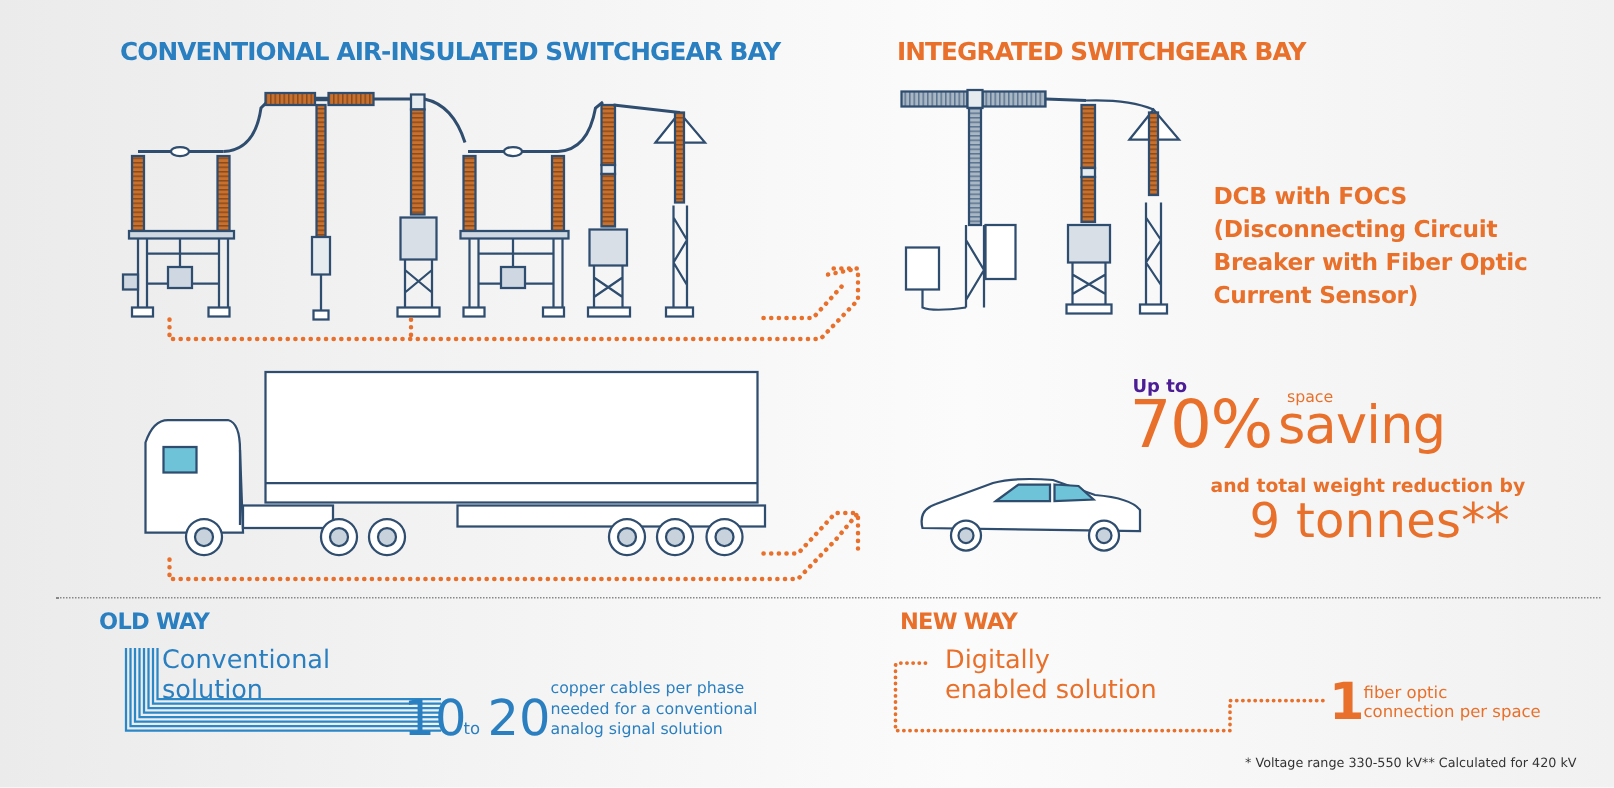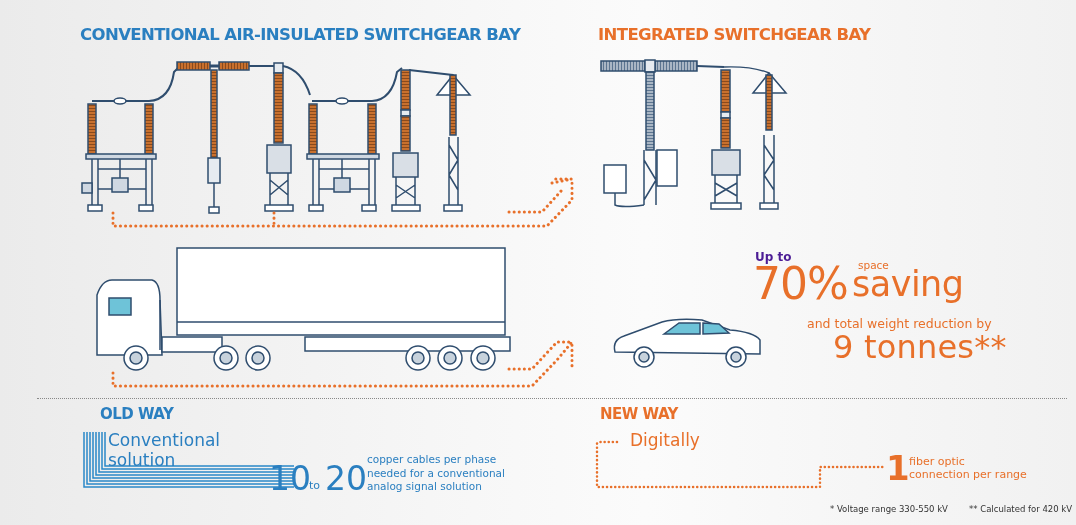--- a/index.html
+++ b/index.html
@@ -214,49 +214,56 @@
       <path d="M87 432 L87 472 L282 472"></path>
       <path d="M90 432 L90 469 L282 469"></path>
       <path d="M93 432 L93 466 L282 466"></path>
     </g>
 
     <g stroke="#e8702a" stroke-width="2.5" stroke-dasharray="0.1 4" stroke-linecap="round" fill="none">
       <path d="M605 442 L587 442 Q585 442 585 444 L585 487 L808 487 L808 467 L872 467"></path>
     </g>
   </svg>
 
+  <div class="abs dcb" style="left:797px; top:120px;">
+    <div>DCB with FOCS</div>
+    <div>(Disconnecting Circuit</div>
+    <div>Breaker with Fiber Optic</div>
+    <div>Current Sensor)</div>
+  </div>
 
   <div class="abs upto" style="left:743px; top:250px;">Up to</div>
   <div class="abs pct" style="left:741px; top:262px;">70%</div>
   <div class="abs space" style="left:846px; top:259px;">space</div>
   <div class="abs saving" style="left:840px; top:266px;">saving</div>
-  <div class="abs weight" style="left:795px; top:316px;">and total weight reduction by</div>
+  <div class="abs weight" style="left:795px; top:316px;font-weight:bold;">and total weight reduction by</div>
   <div class="abs tonnes" style="left:821px; top:331px;">9 tonnes**</div>
 
   <div class="divider"></div>
 
-  <div class="abs way-title blue" style="left:88px; top:405px;">OLD WAY</div>
+  <div class="abs way-title blue" style="left:54px; top:405px;">OLD WAY</div>
   <div class="abs sol-blue" style="left:96px; top:430px;">
     <div>Conventional</div>
     <div>solution</div>
   </div>
   <div class="abs big-num" style="left:257px; top:462px;">10</div>
   <div class="abs to" style="left:297px; top:479px;">to</div>
   <div class="abs big-num" style="left:313px; top:462px;">20</div>
   <div class="abs cables" style="left:355px; top:453px;">
     <div>copper cables per phase</div>
     <div>needed for a conventional</div>
     <div>analog signal solution</div>
   </div>
 
   <div class="abs way-title orange" style="left:588px; top:405px;">NEW WAY</div>
   <div class="abs sol-orange" style="left:618px; top:430px;">
     <div>Digitally</div>
+    <div>enabled solution</div>
   </div>
   <div class="abs one" style="left:874px; top:451px;">1</div>
   <div class="abs fiber" style="left:897px; top:455px;">
     <div>fiber optic</div>
-    <div>connection per range</div>
+    <div>connection per space</div>
   </div>
 
   <div class="abs foot" style="left:818px; top:504px;">* Voltage range 330-550 kV</div>
-  <div class="abs foot" style="left:957px; top:504px;">** Calculated for 420 kV</div>
+  <div class="abs foot" style="left:936px; top:504px;">** Calculated for 420 kV</div>
 </div>
 
 </body></html>

